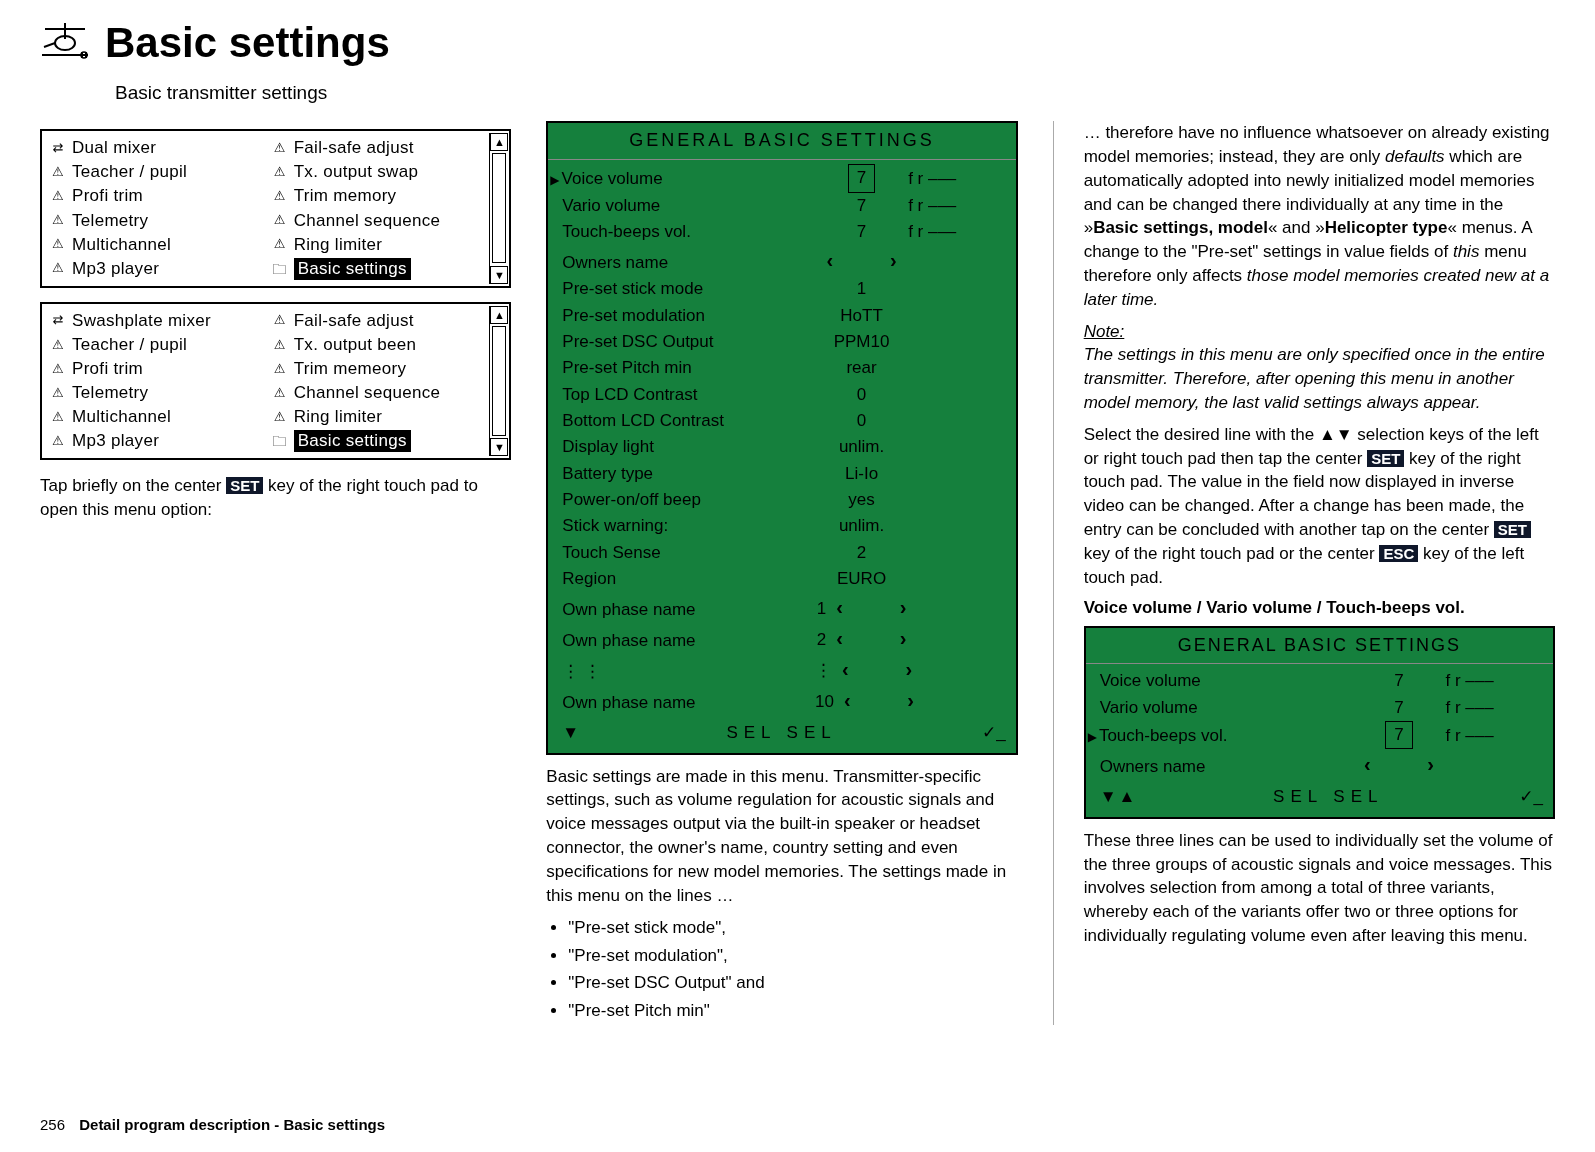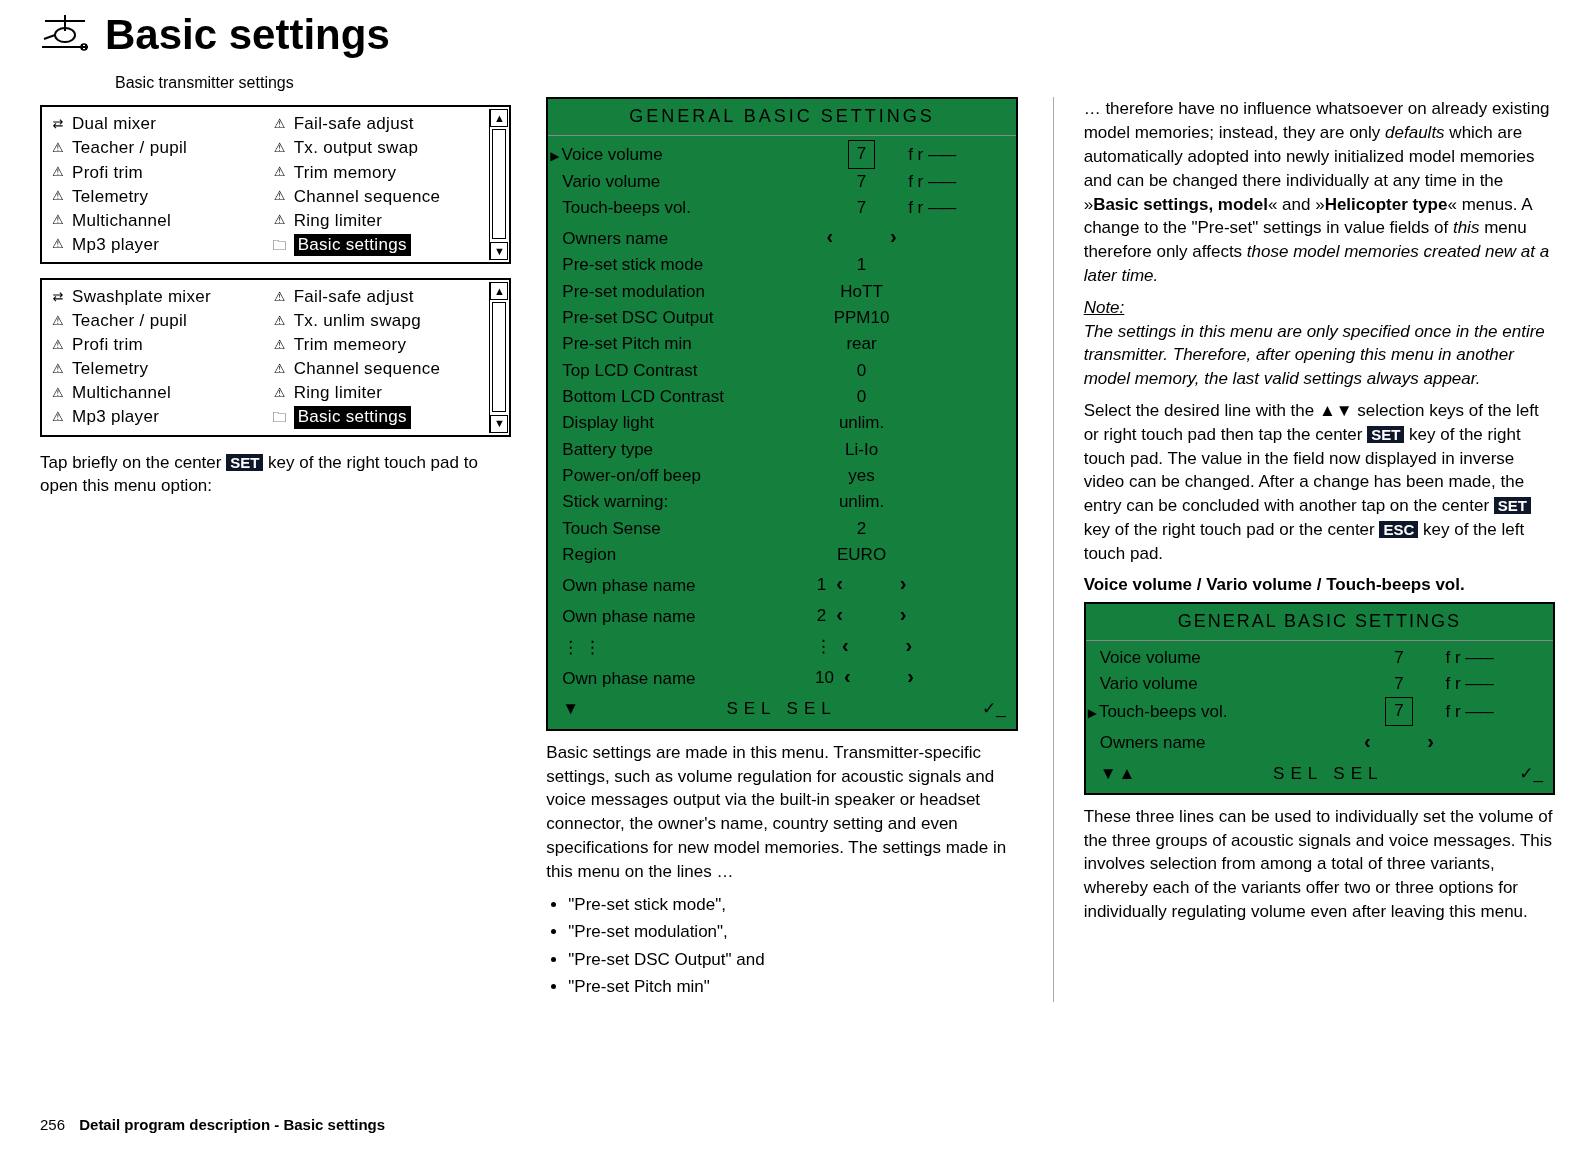--- a/index.html
+++ b/index.html
@@ -8,42 +8,42 @@
     font-size: 15px;
     color: #000;
     background: #fff;
     width: 1595px;
     height: 1152px;
     position: relative;
     padding: 0;
     line-height: 1.3;
   }
   .page {
-    padding: 8px 40px;
+    padding: 16px 40px;
   }
   .header-row {
     display: flex;
     align-items: center;
     gap: 15px;
     margin-top: 0;
   }
   .heli-icon {
     width: 50px; height: 45px;
     flex-shrink:0;
   }
   .title {
     font-size: 42px;
     font-weight: bold;
     letter-spacing: 0px;
   }
   .subtitle {
     margin-left: 75px;
-    font-size: 16px;
+    font-size: 19px;
     margin-top: 10px;
-    margin-bottom: 4px;
+    margin-bottom: 16px;
   }
   .columns {
     display: flex;
     gap: 35px;
   }
   .col {
     flex: 1;
     min-width: 0;
   }
   .col1 { flex: 1; }
@@ -213,21 +213,21 @@
           <div class="menu-item">
               <span class="mi-icon">⚠</span>
               <span>Fail-safe adjust</span>
             </div>
           <div class="menu-item">
               <span class="mi-icon">⚠</span>
               <span>Teacher / pupil</span>
             </div>
           <div class="menu-item">
               <span class="mi-icon">⚠</span>
-              <span>Tx. unlim swapg</span>
+              <span>Tx. output been</span>
             </div>
           <div class="menu-item">
               <span class="mi-icon">⚠</span>
               <span>Profi trim</span>
             </div>
           <div class="menu-item">
               <span class="mi-icon">⚠</span>
               <span>Trim memeory</span>
             </div>
           <div class="menu-item">

